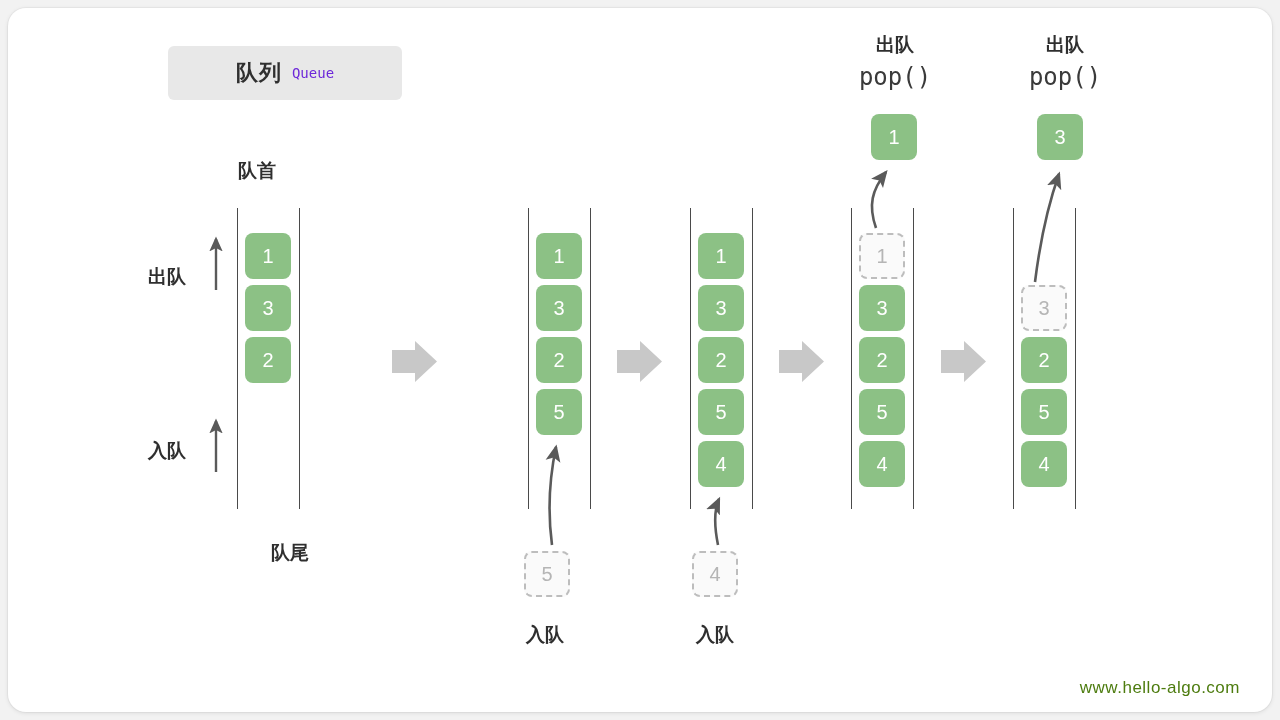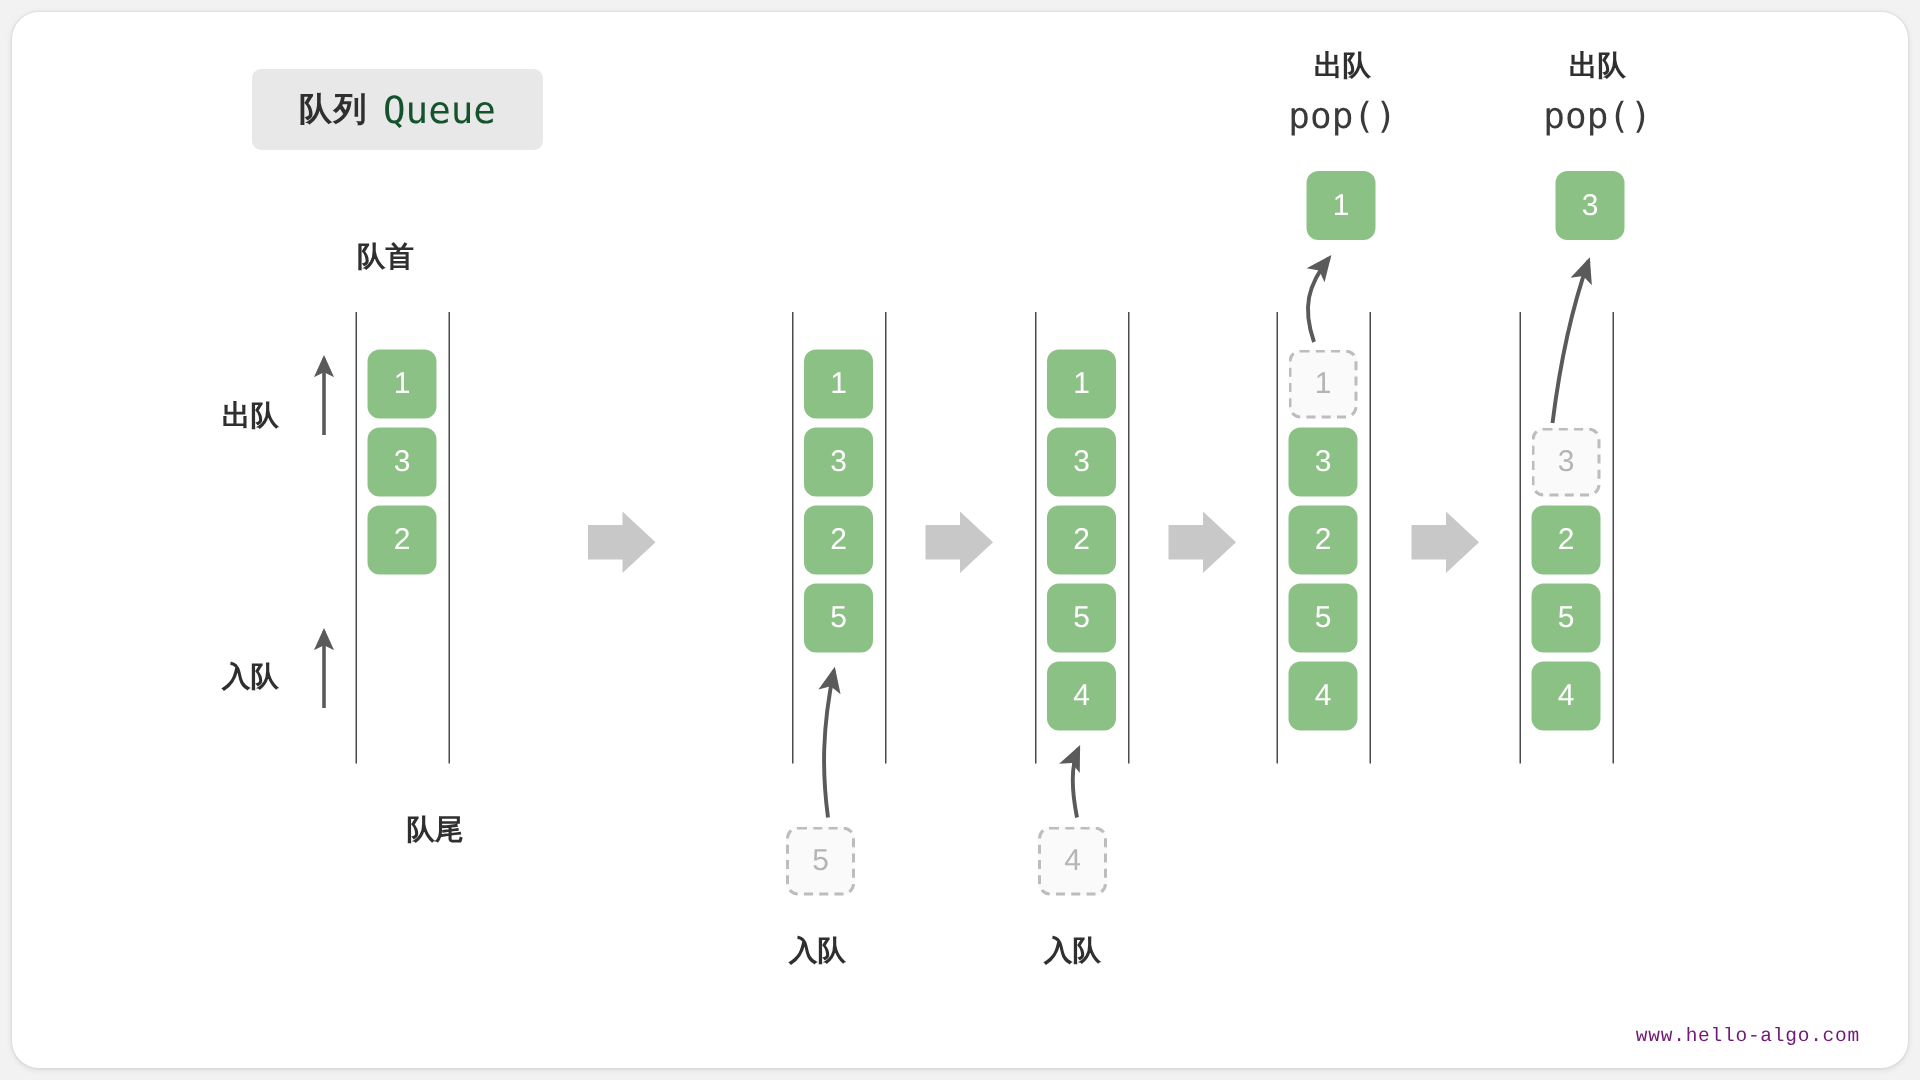--- a/index.html
+++ b/index.html
@@ -23,38 +23,38 @@
     height: 704px;
     background: #ffffff;
     border-radius: 18px;
     box-shadow: 0 1px 4px rgba(0,0,0,0.10), 0 0 0 1px rgba(0,0,0,0.03);
   }
   .abs { position: absolute; }
 
   
   #title-badge {
     left: 168px; top: 46px;
-    width: 194px; height: 54px;
+    width: 234px; height: 54px;
     background: #e8e8e8;
     border-radius: 6px;
     display: flex;
     align-items: center;
     justify-content: center;
     gap: 10px;
   }
   #title-badge .cn {
     font-size: 22px;
     font-weight: bold;
     color: #2f2f2f;
     letter-spacing: 1px;
   }
   #title-badge .en {
     font-family: "DejaVu Sans Mono", "Liberation Mono", monospace;
-    font-size: 25px;
-    color: #14532d;
+    font-size: 14px;
+    color: #6d28d9;
   }
 
   
   .rail {
     width: 1px;
     background: #4a4a4a;
   }
 
   
   .cell {
@@ -97,23 +97,23 @@
     font-family: "DejaVu Sans Mono", "Liberation Mono", monospace;
     font-size: 24px;
     color: #3a3a3a;
     display: block;
   }
   .op-label .code .num { color: #3f8c3f; font-weight: bold; }
 
   #watermark {
     right: 40px;
     bottom: 22px;
-    font-family: Liberation Mono, monospace;
-    font-size: 13px;
-    color: #701a75;
+    font-family: Liberation Sans, sans-serif;
+    font-size: 17px;
+    color: #4d7c0f;
     letter-spacing: 0.5px;
   }
 
   svg.overlay {
     position: absolute;
     left: 0; top: 0;
     width: 1280px; height: 720px;
     pointer-events: none;
   }
 </style>

